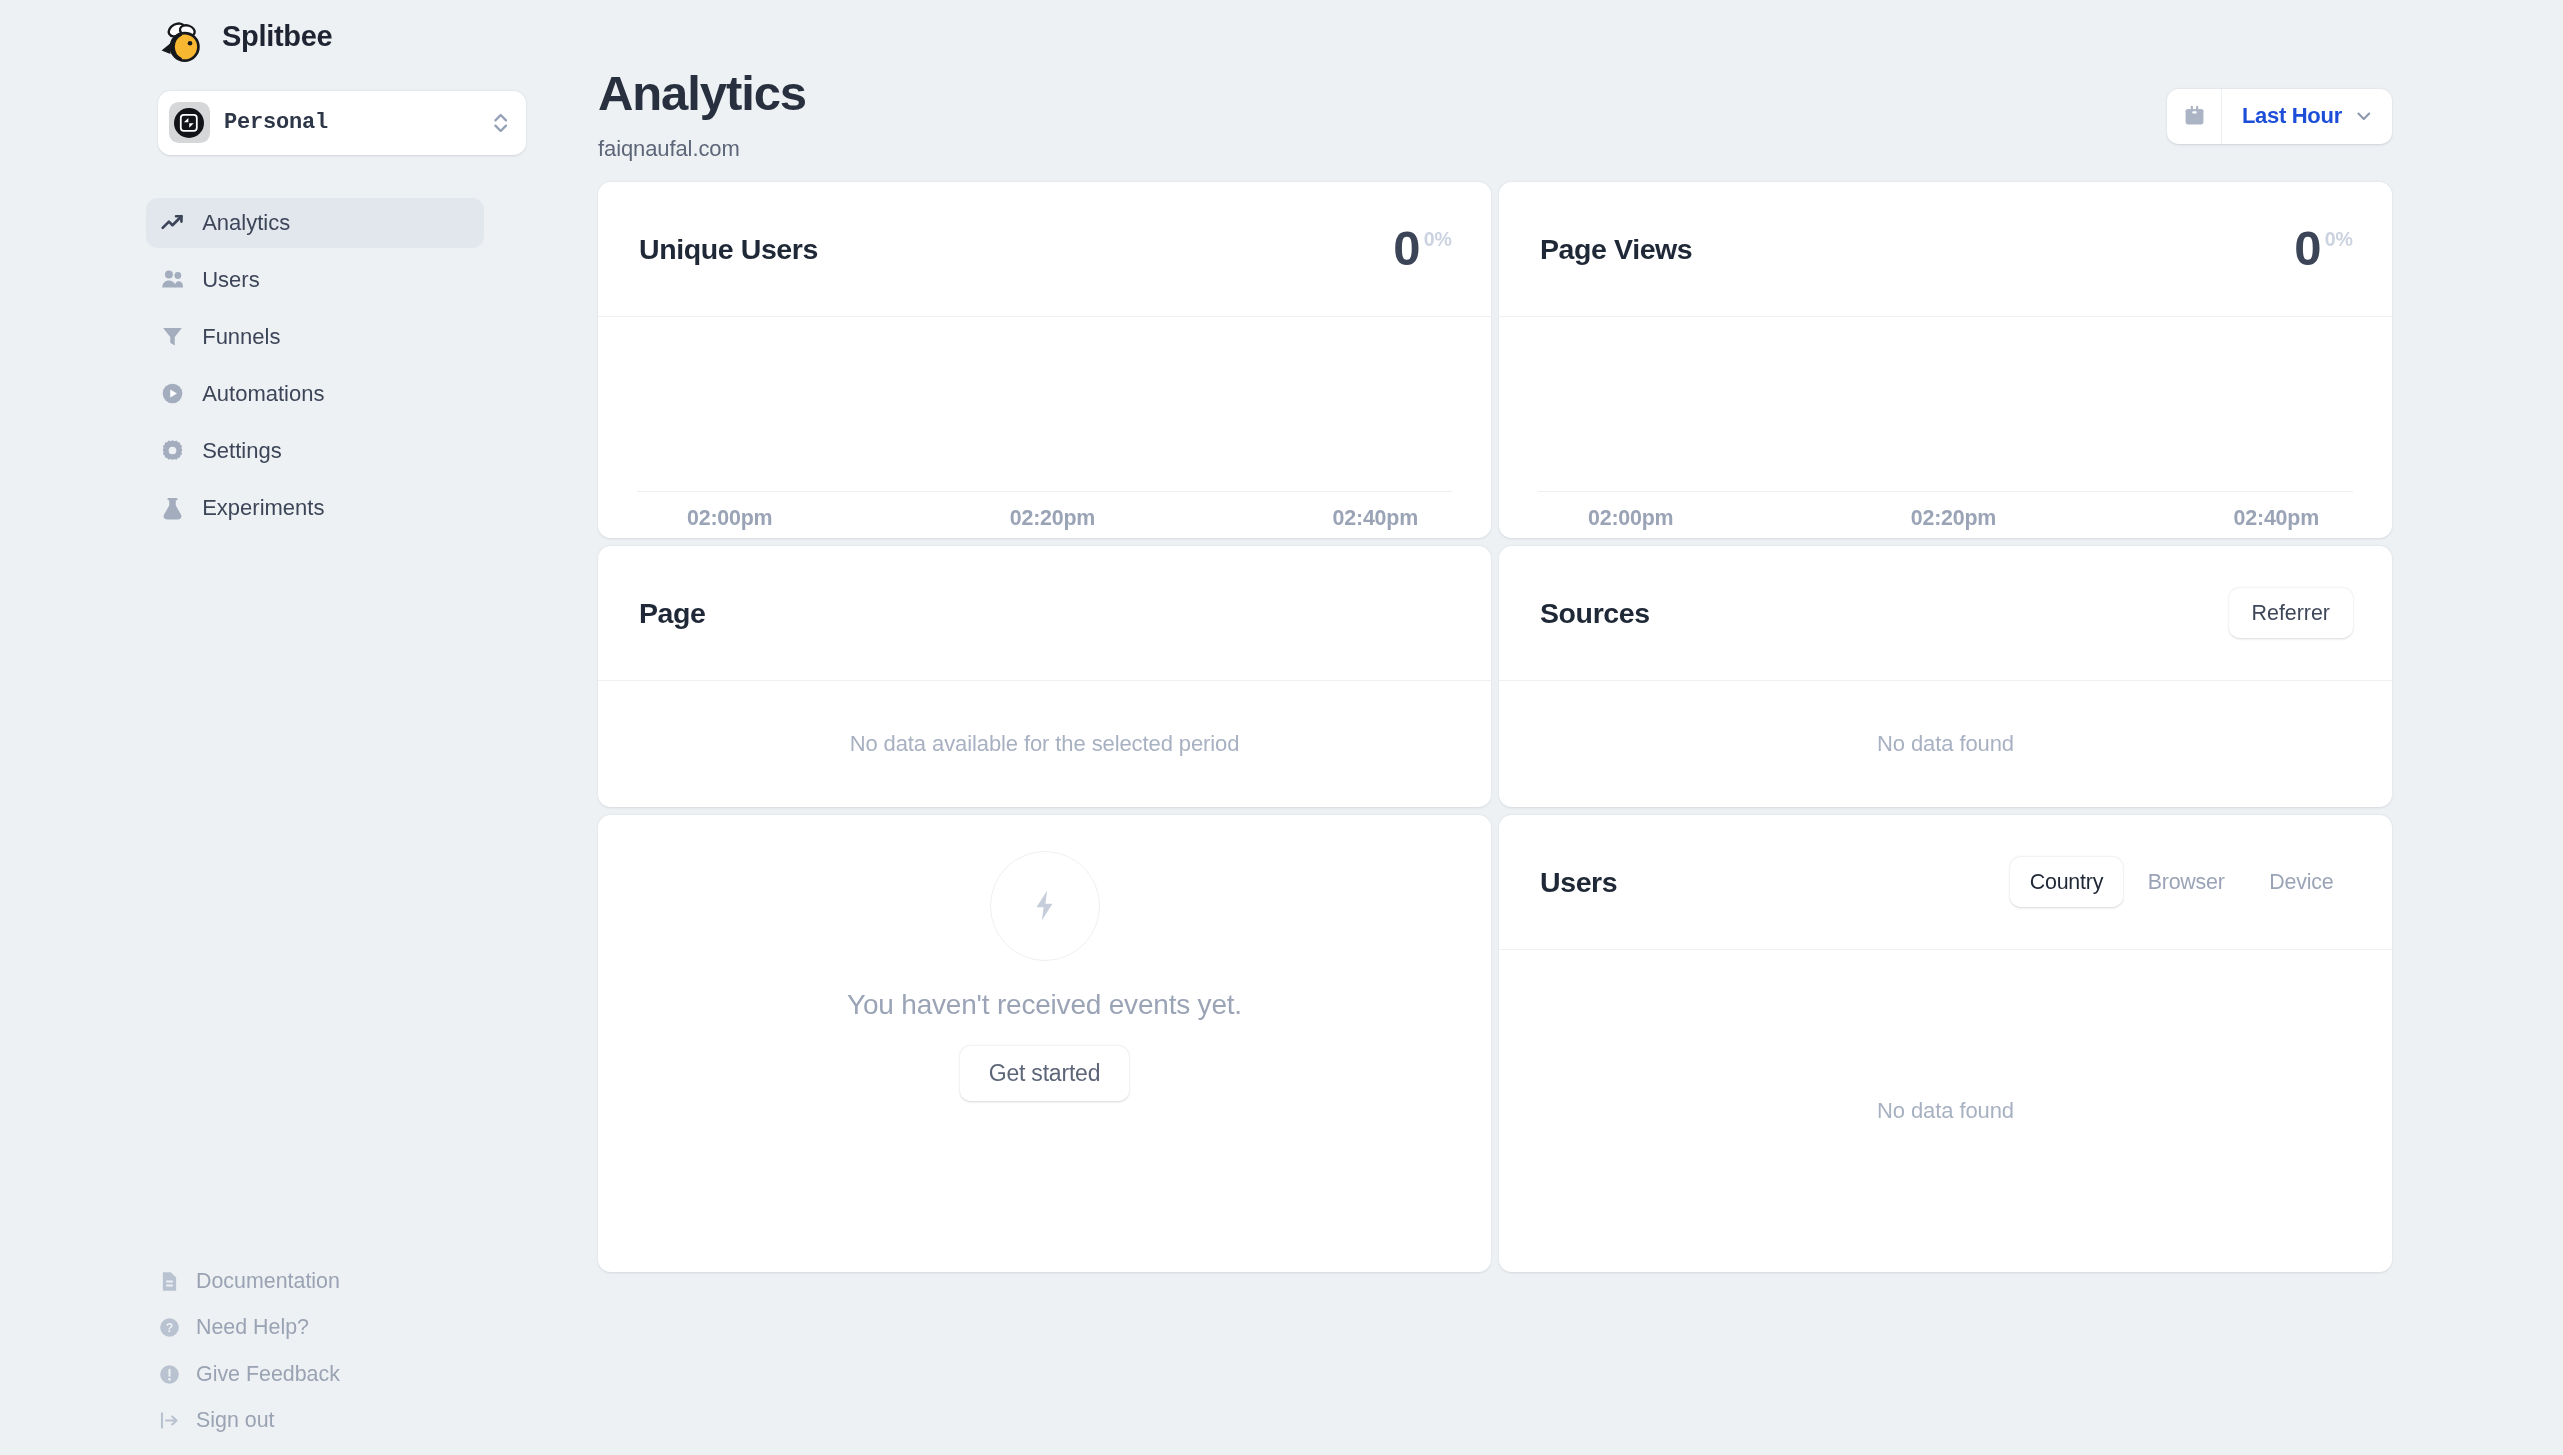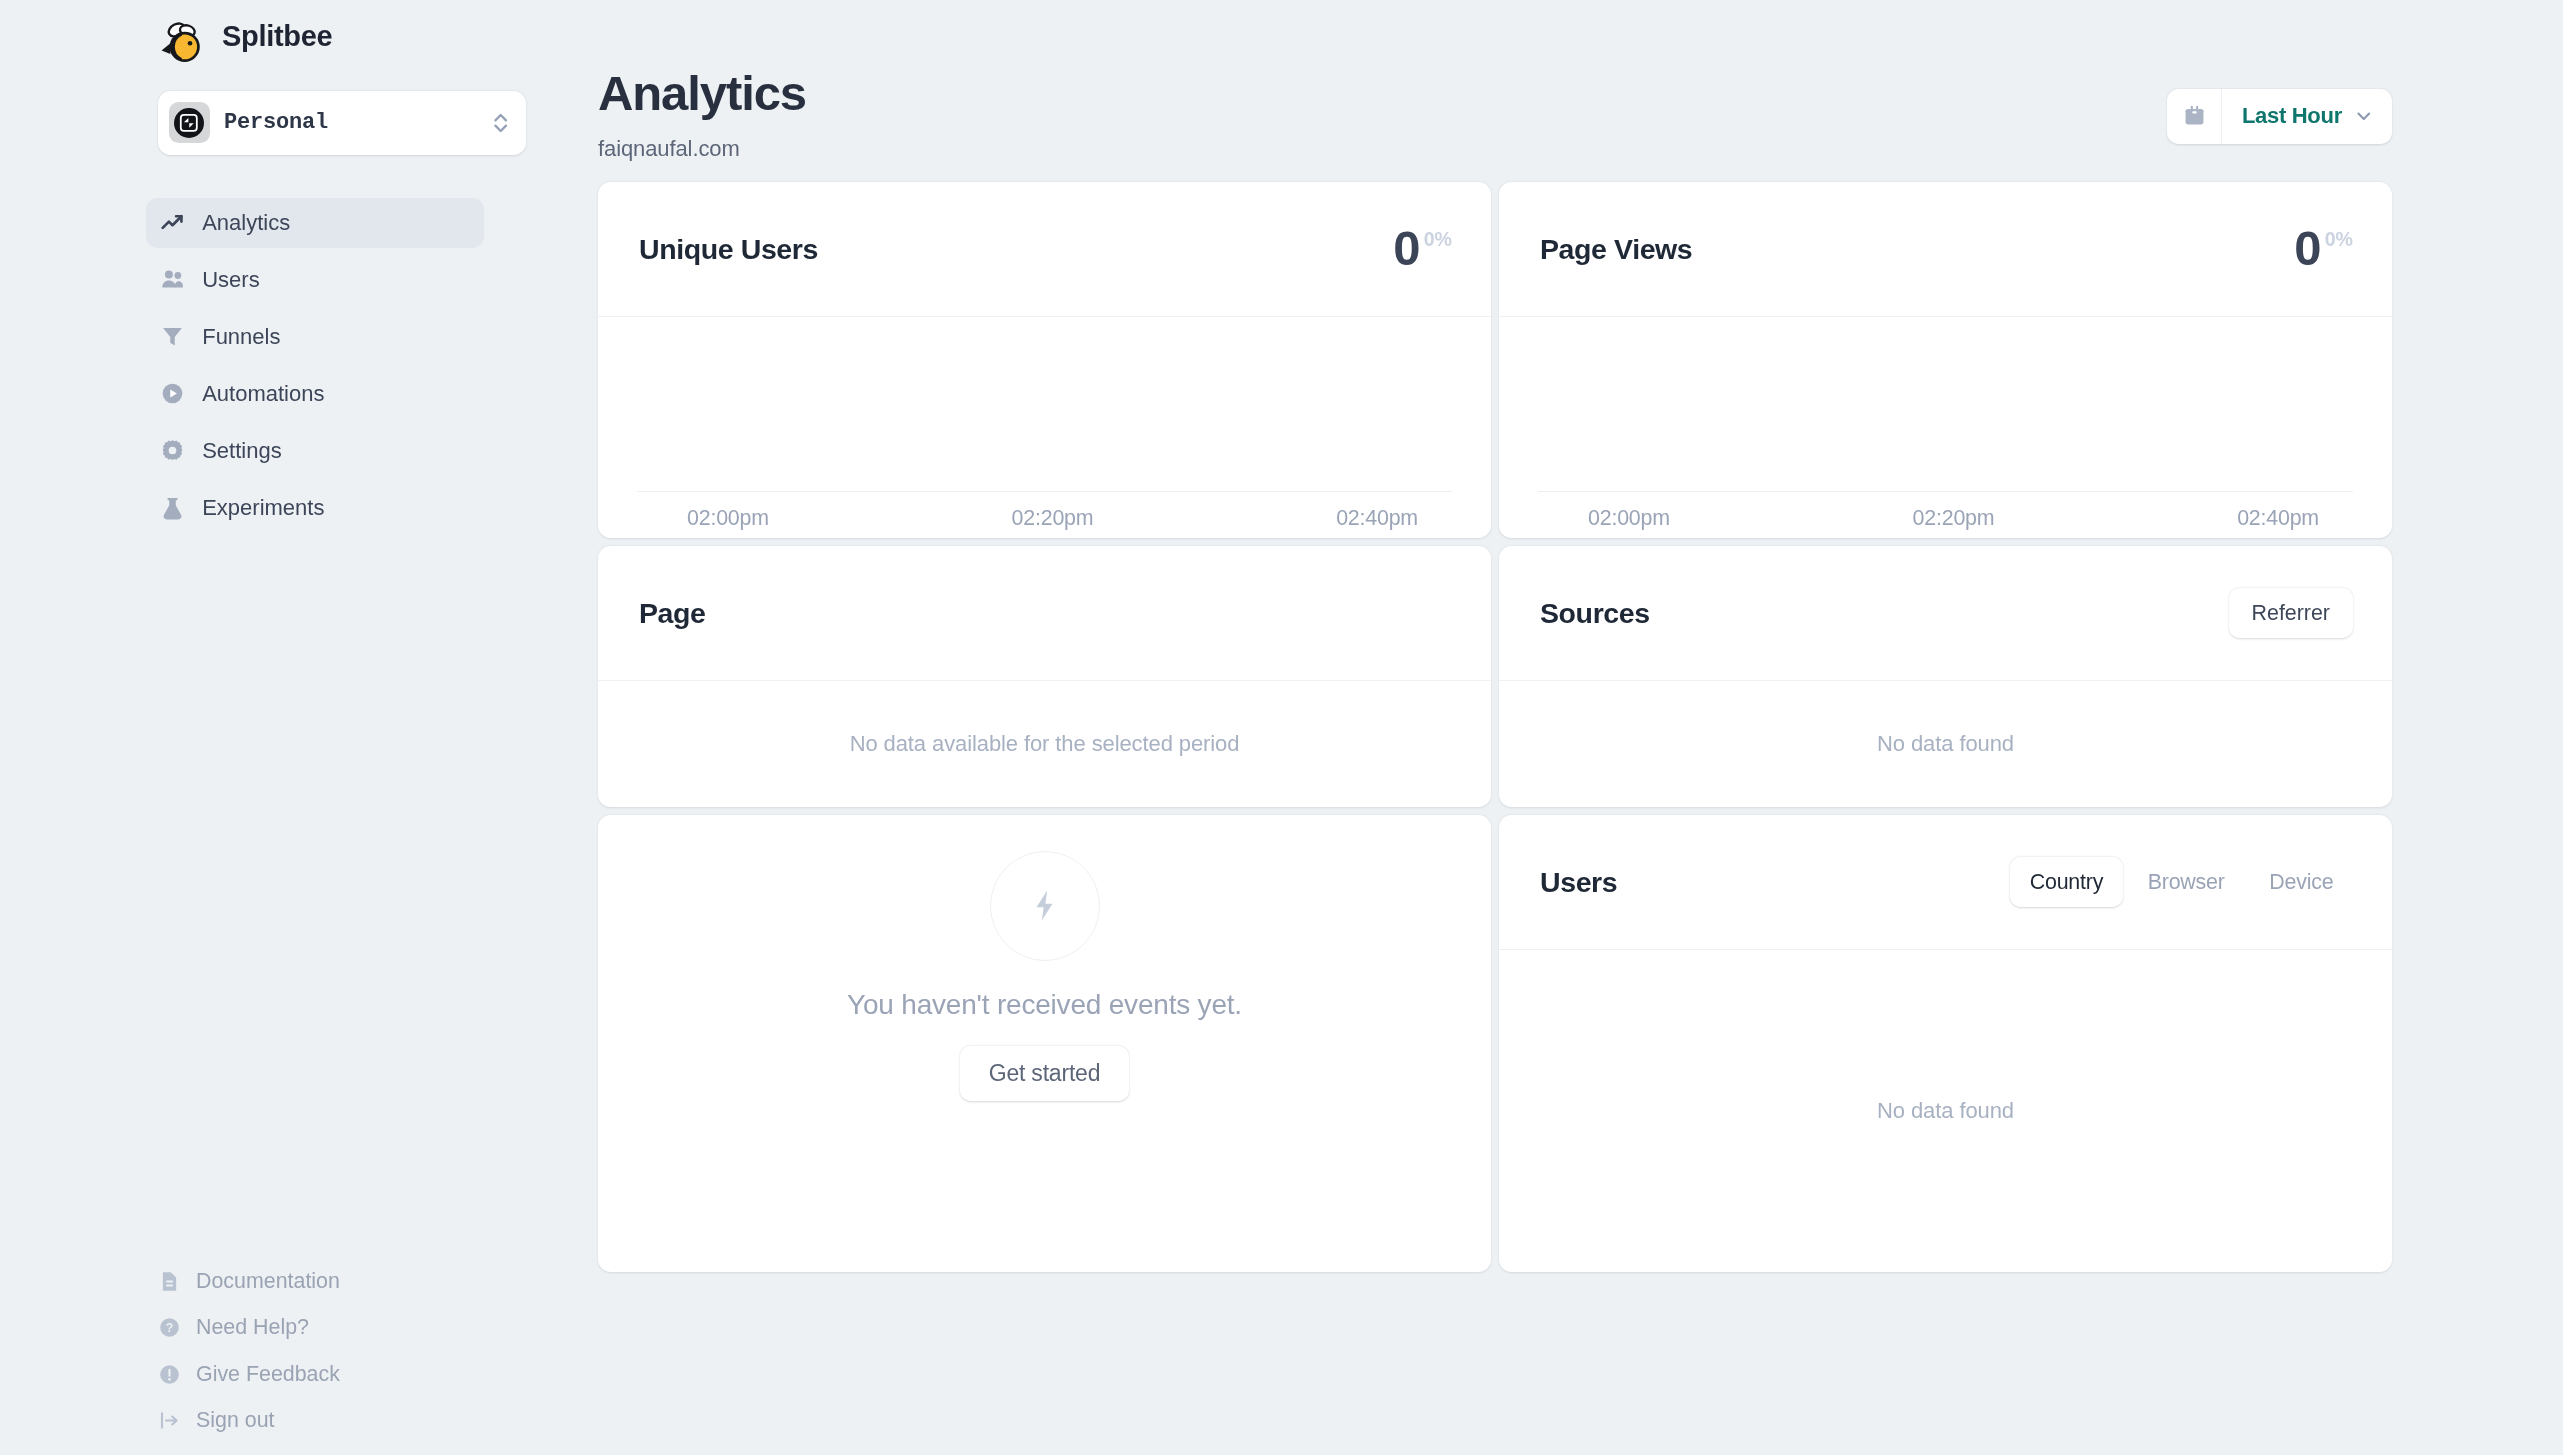--- a/index.html
+++ b/index.html
@@ -114,21 +114,21 @@
     cursor: pointer;
     overflow: hidden;
   }
   .dr-cal {
     width: 55px; height: 55px;
     display: flex; align-items: center; justify-content: center;
     border-right: 0.9px solid #eceff3;
   }
   .dr-label {
     padding: 0 12.5px 0 19.6px;
-    font-size: 22px; font-weight: 700; color: #0f766e; letter-spacing: -0.3px;
+    font-size: 22px; font-weight: 700; color: #1d4ed8; letter-spacing: -0.3px;
   }
   .dr-chev { padding-right: 18px; display: flex; align-items: center; }
 
   .grid {
     margin-top: 20px;
     display: grid;
     grid-template-columns: 1fr 1fr;
     gap: 8px;
     padding-right: 171px;
   }
@@ -160,21 +160,21 @@
   .chart-body { height: 221px; position: relative; }
   .chart-axisline {
     position: absolute; left: 39px; right: 39px; bottom: 46px;
     height: 0.9px; background: #eceff3;
   }
   .chart-ticks {
     position: absolute; left: 39px; right: 39px; bottom: 7.1px;
     display: flex; justify-content: space-between;
     padding: 0 34px 0 50px;
   }
-  .tick { font-size: 21.4px; color: #9aa4b6; letter-spacing: -0.2px; }
+  .tick { font-size: 21.4px; color: #9aa4b6; letter-spacing: -0.2px; font-weight: bold; }
 
   .empty-row {
     height: 126px;
     display: flex; align-items: center; justify-content: center;
     font-size: 22px; color: #a8b1c2; letter-spacing: -0.1px;
   }
 
   .pill {
     height: 50px; padding: 0 23px;
     border-radius: 10.7px;

